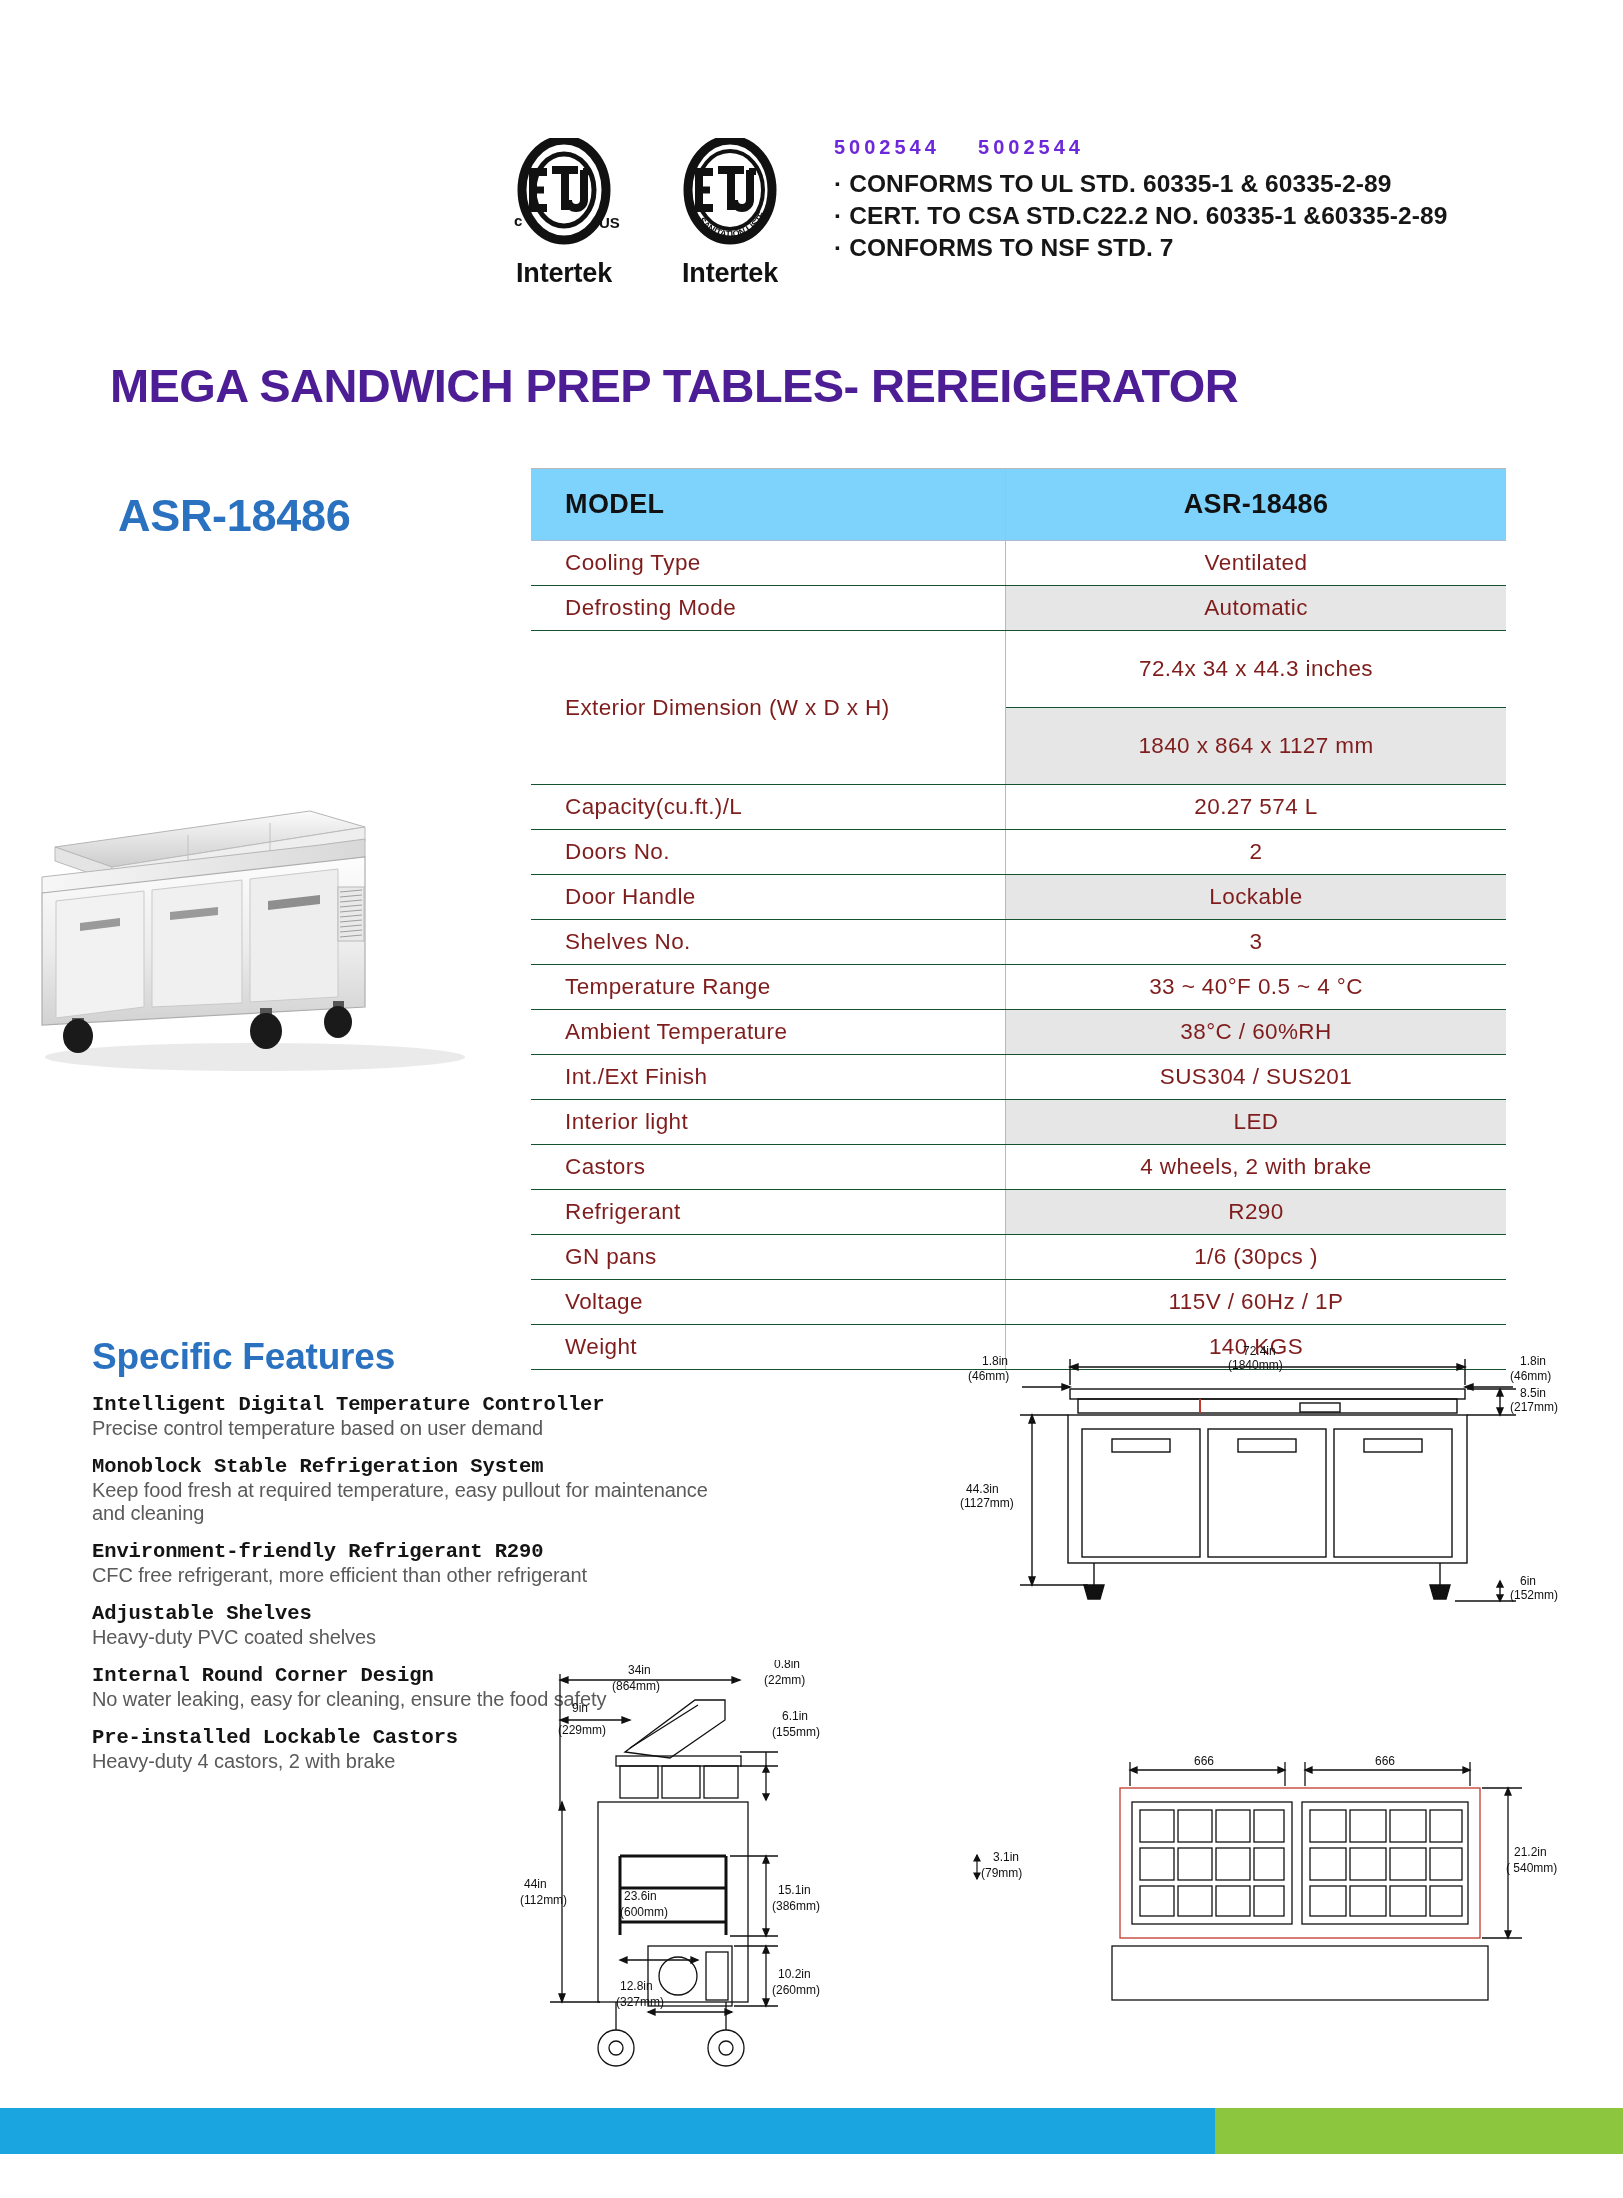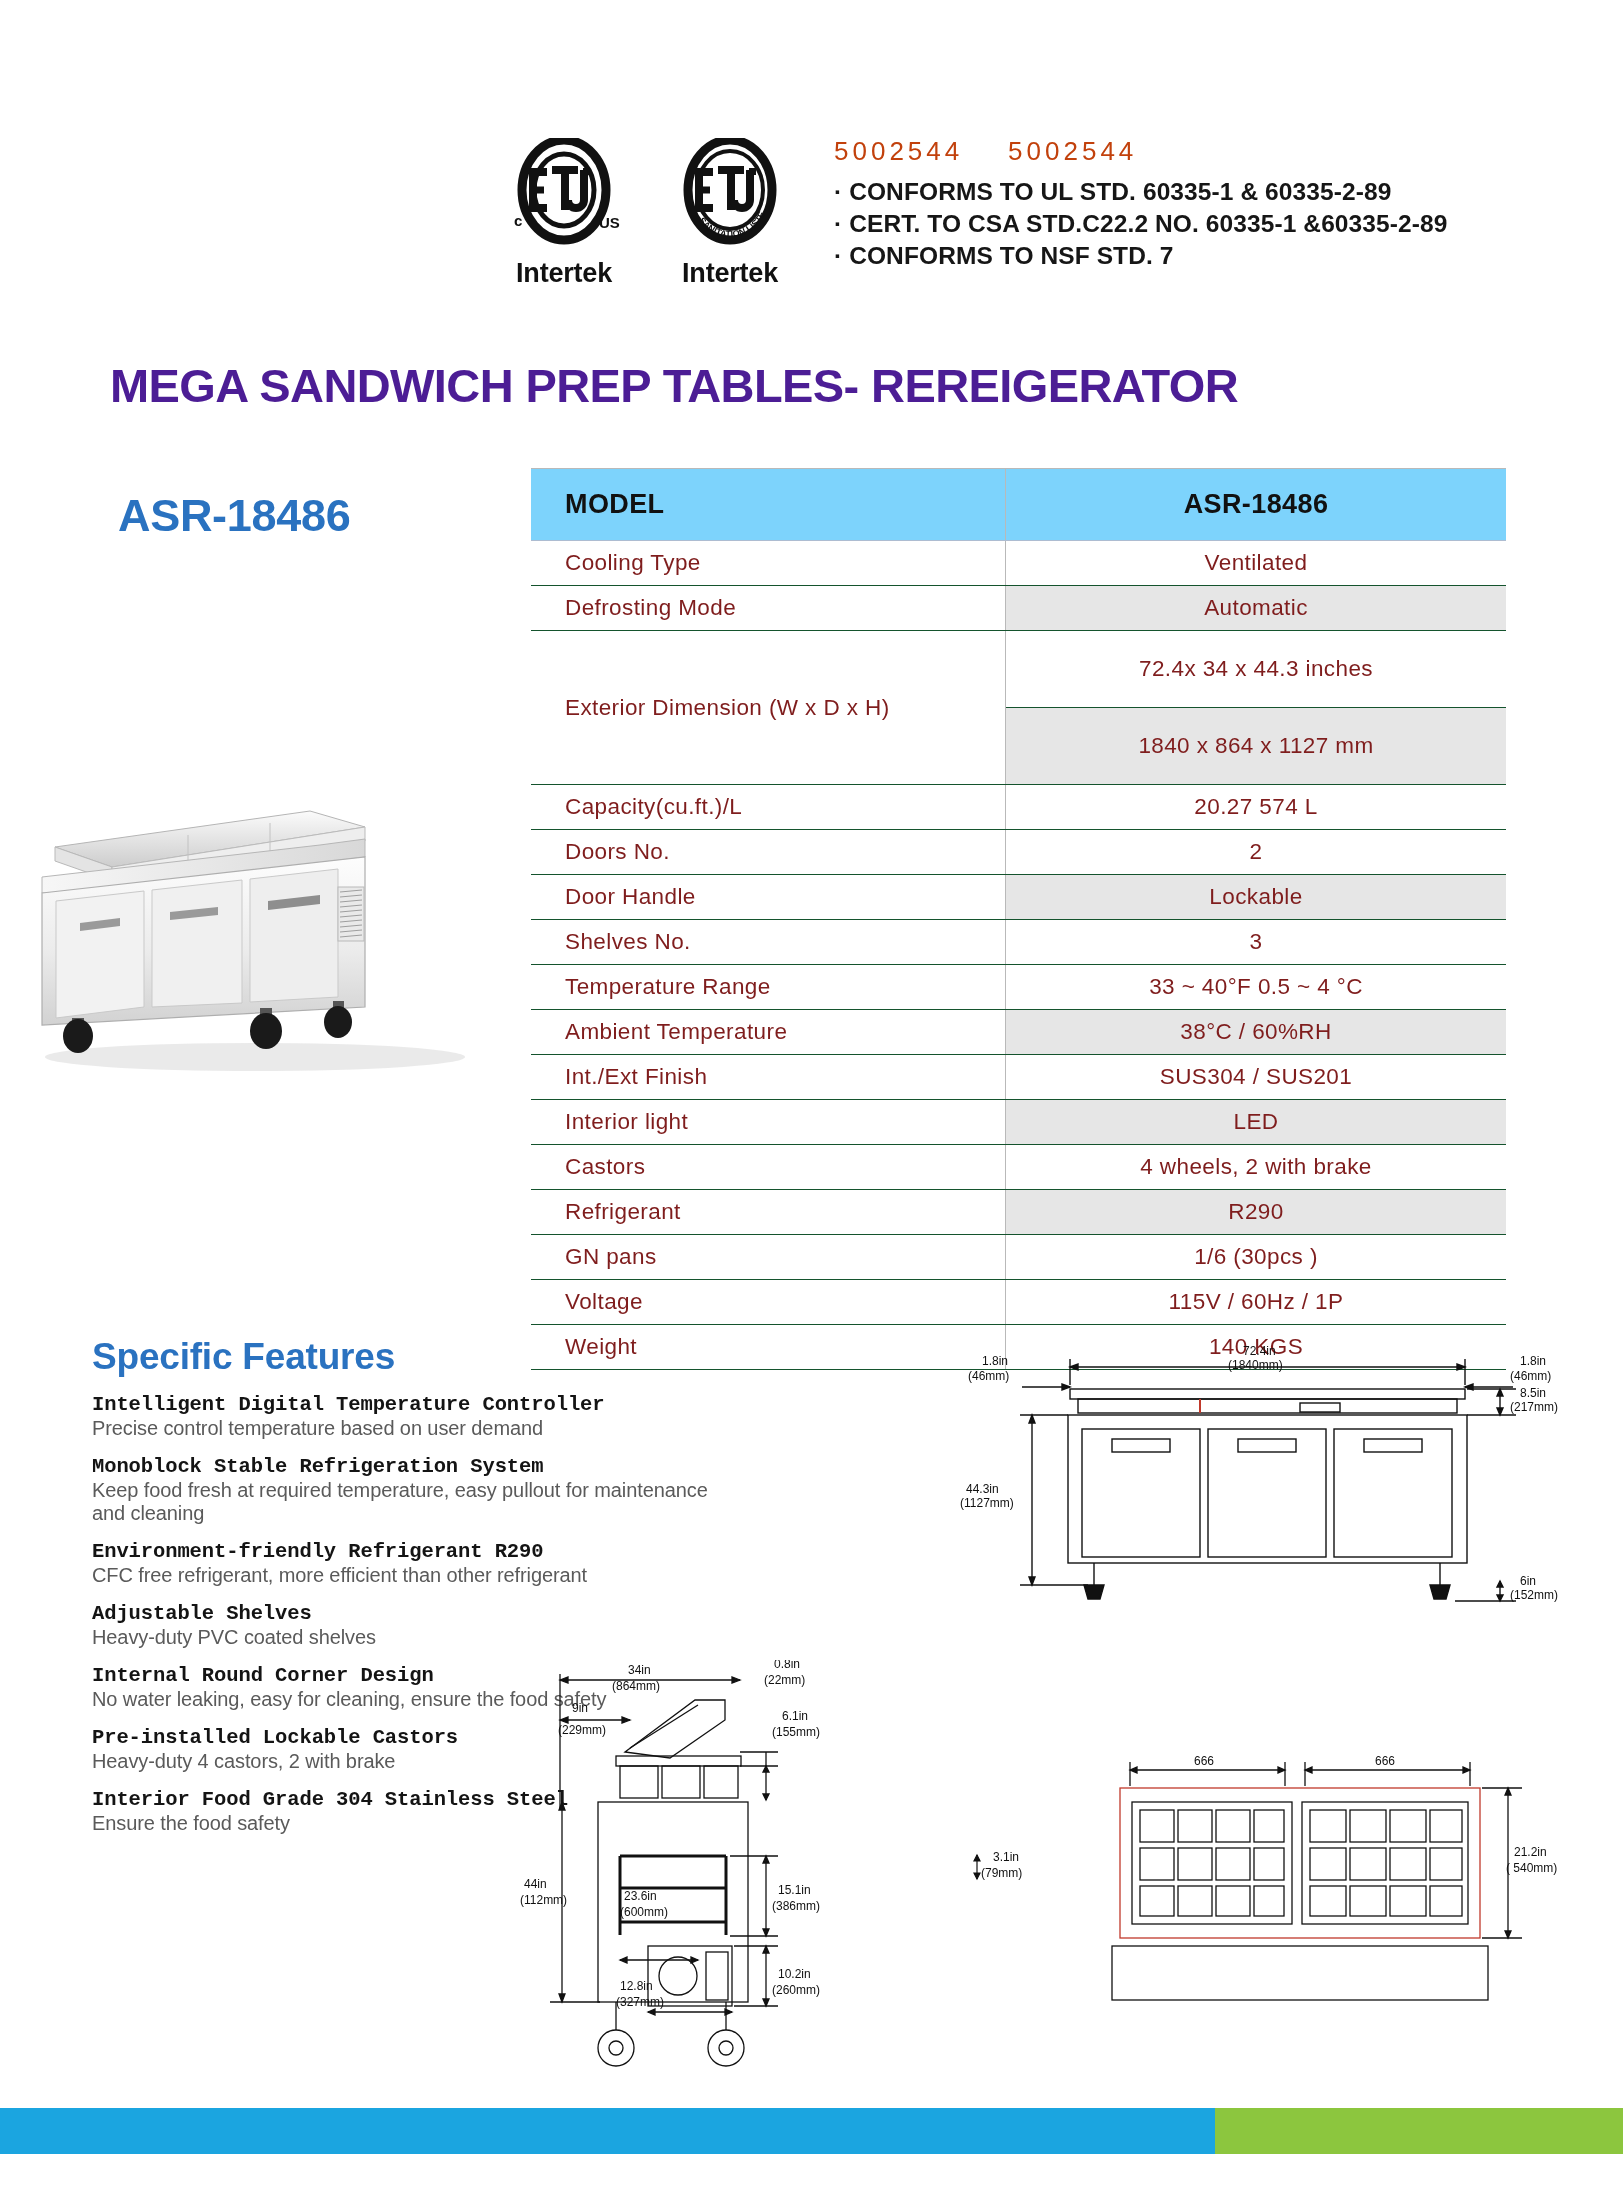--- a/index.html
+++ b/index.html
@@ -13,21 +13,21 @@
   .page{position:relative;width:1623px;height:2198px;}
 
   
   .cert-block{position:absolute;left:500px;top:130px;width:1060px;height:175px;display:flex;align-items:flex-start;}
   .etl-logos{display:flex;gap:38px;align-items:flex-start;padding-top:8px;}
   .etl{width:128px;text-align:center;position:relative;}
   .etl-mark{position:relative;height:118px;}
   .etl svg{display:block;margin:0 auto;}
   .etl-name{font-size:27px;font-weight:bold;color:#111;letter-spacing:-.2px;margin-top:2px;}
   .cert-text{margin-left:40px;padding-top:6px;}
-  .cert-numbers{font-size:26px;font-weight:normal;color:#c2410c;letter-spacing:4px;margin-bottom:9px;white-space:pre;}
+  .cert-numbers{font-size:20px;font-weight:bold;color:#6d28d9;letter-spacing:4px;margin-bottom:9px;white-space:pre;}
   .cert-line{font-size:24.5px;font-weight:bold;color:#161616;line-height:1.3;letter-spacing:.1px;white-space:nowrap;}
 
   
   .main-title{
     position:absolute;left:110px;top:358px;
     font-size:47px;font-weight:bold;color:#4c1d95;letter-spacing:-.6px;white-space:nowrap;
   }
   .model-big{
     position:absolute;left:118px;top:490px;
     font-size:45px;font-weight:bold;color:#2a72c0;letter-spacing:-.3px;
@@ -298,24 +298,20 @@
       <h4>Adjustable Shelves</h4>
       <p>Heavy-duty PVC coated shelves</p>
     </div>
     <div class="feature">
       <h4>Internal Round Corner Design</h4>
       <p>No water leaking, easy for cleaning, ensure the food safety</p>
     </div>
     <div class="feature">
       <h4>Pre-installed Lockable Castors</h4>
       <p>Heavy-duty 4 castors, 2 with brake</p>
-    </div>
-    <div class="feature">
-      <h4>Interior Food Grade 304 Stainless Steel</h4>
-      <p>Ensure the food safety</p>
     </div>
   </div>
 
   <svg class="drawing dwg-front" viewBox="0 0 610 320">
     <g stroke="#111" fill="none" stroke-width="1.4">
 
       <line x1="110" y1="22" x2="505" y2="22"></line>
       <path d="M110 22 l8 -3 v6 z" fill="#111"></path>
         <path d="M505 22 l-8 -3 v6 z" fill="#111"></path>
       <line x1="110" y1="14" x2="110" y2="40"></line>

